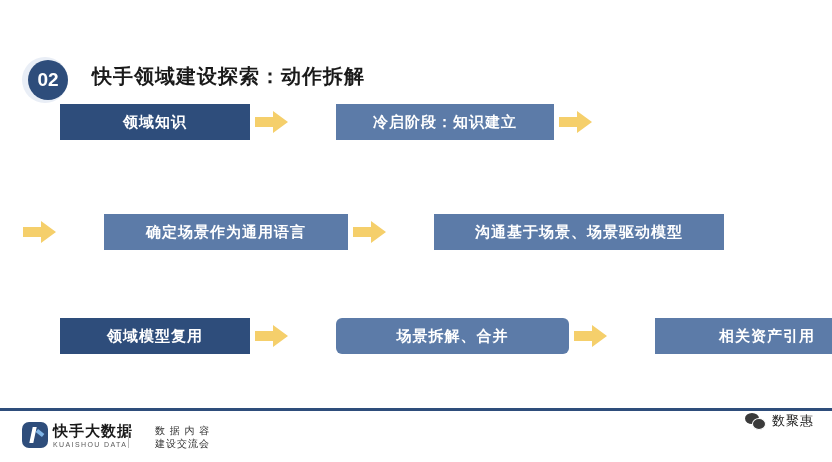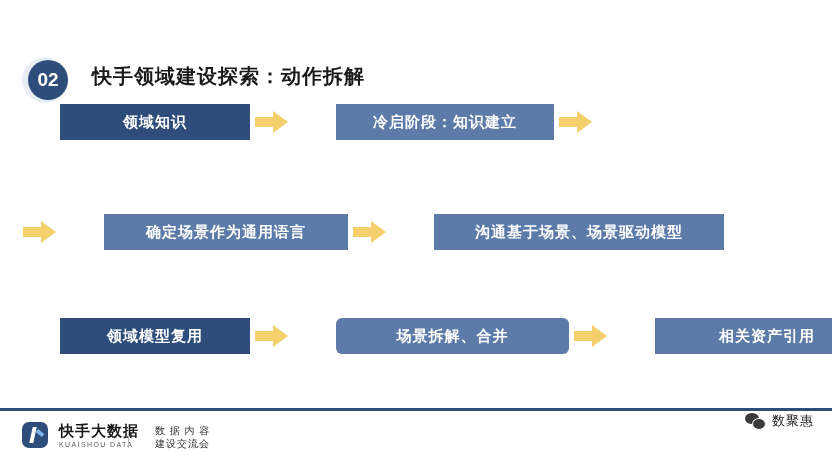--- a/index.html
+++ b/index.html
@@ -167,21 +167,21 @@
     content: "";
     position: absolute;
     left: 14px;
     top: 9px;
     width: 8px;
     height: 4px;
     background: #7fb4e6;
     transform: rotate(38deg);
   }
   .logo-text {
-    margin-left: 11px;
+    margin-left: 5px;
     line-height: 1;
   }
   .logo-cn {
     font-size: 15px;
     font-weight: bold;
     color: #1a1a1a;
     letter-spacing: 1px;
   }
   .logo-en {
     font-size: 7px;

